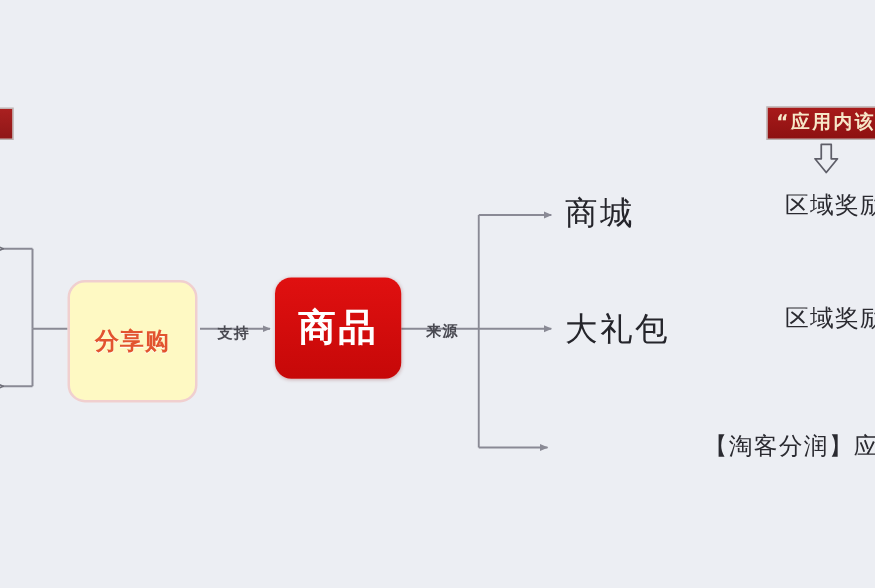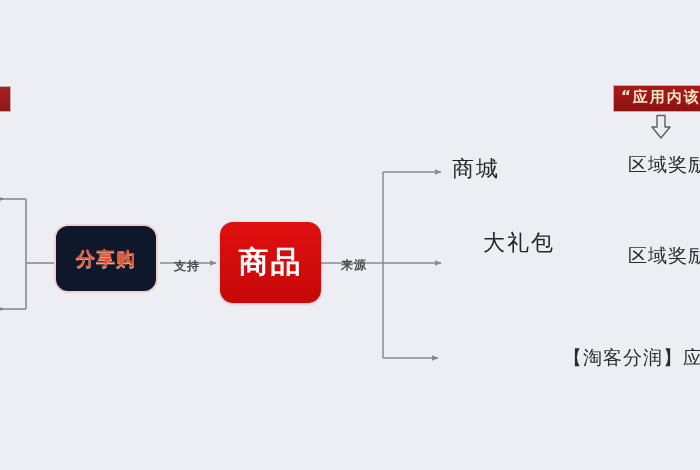--- a/index.html
+++ b/index.html
@@ -64,22 +64,22 @@
     width: 26px;
     height: 26px;
   }
 
   
   #box-share {
     position: absolute;
     left: 54px;
     top: 224px;
     width: 104px;
-    height: 69px;
-    background: #0f172a;
+    height: 98px;
+    background: #fef9c3;
     border: 2px solid #f0cfcf;
     border-radius: 14px;
     box-sizing: border-box;
     display: flex;
     align-items: center;
     justify-content: center;
   }
   #box-share .label {
     color: #e2542f;
     font-size: 19px;
@@ -121,28 +121,28 @@
     white-space: nowrap;
     margin-top: 24px;
   }
   #edge-support { left: 174px; top: 234px; }
   #edge-source  { left: 341px; top: 233px; }
 
   
   .node-label {
     position: absolute;
     color: #25252b;
-    font-size: 22px;
+    font-size: 26px;
     font-weight: normal;
     letter-spacing: 2px;
     white-space: nowrap;
     line-height: 1;
   }
   #node-mall  { left: 452px; top: 158px; }
-  #node-gift  { left: 452px; top: 232px; margin-left: 31px; }
+  #node-gift  { left: 452px; top: 251px; }
   #node-cps   { left: 450px; top: 345px; font-size: 29px; letter-spacing: 1px; }
 
   
   .side-note {
     position: absolute;
     color: #2a2a30;
     font-size: 19px;
     letter-spacing: 1px;
     white-space: nowrap;
     line-height: 1;

